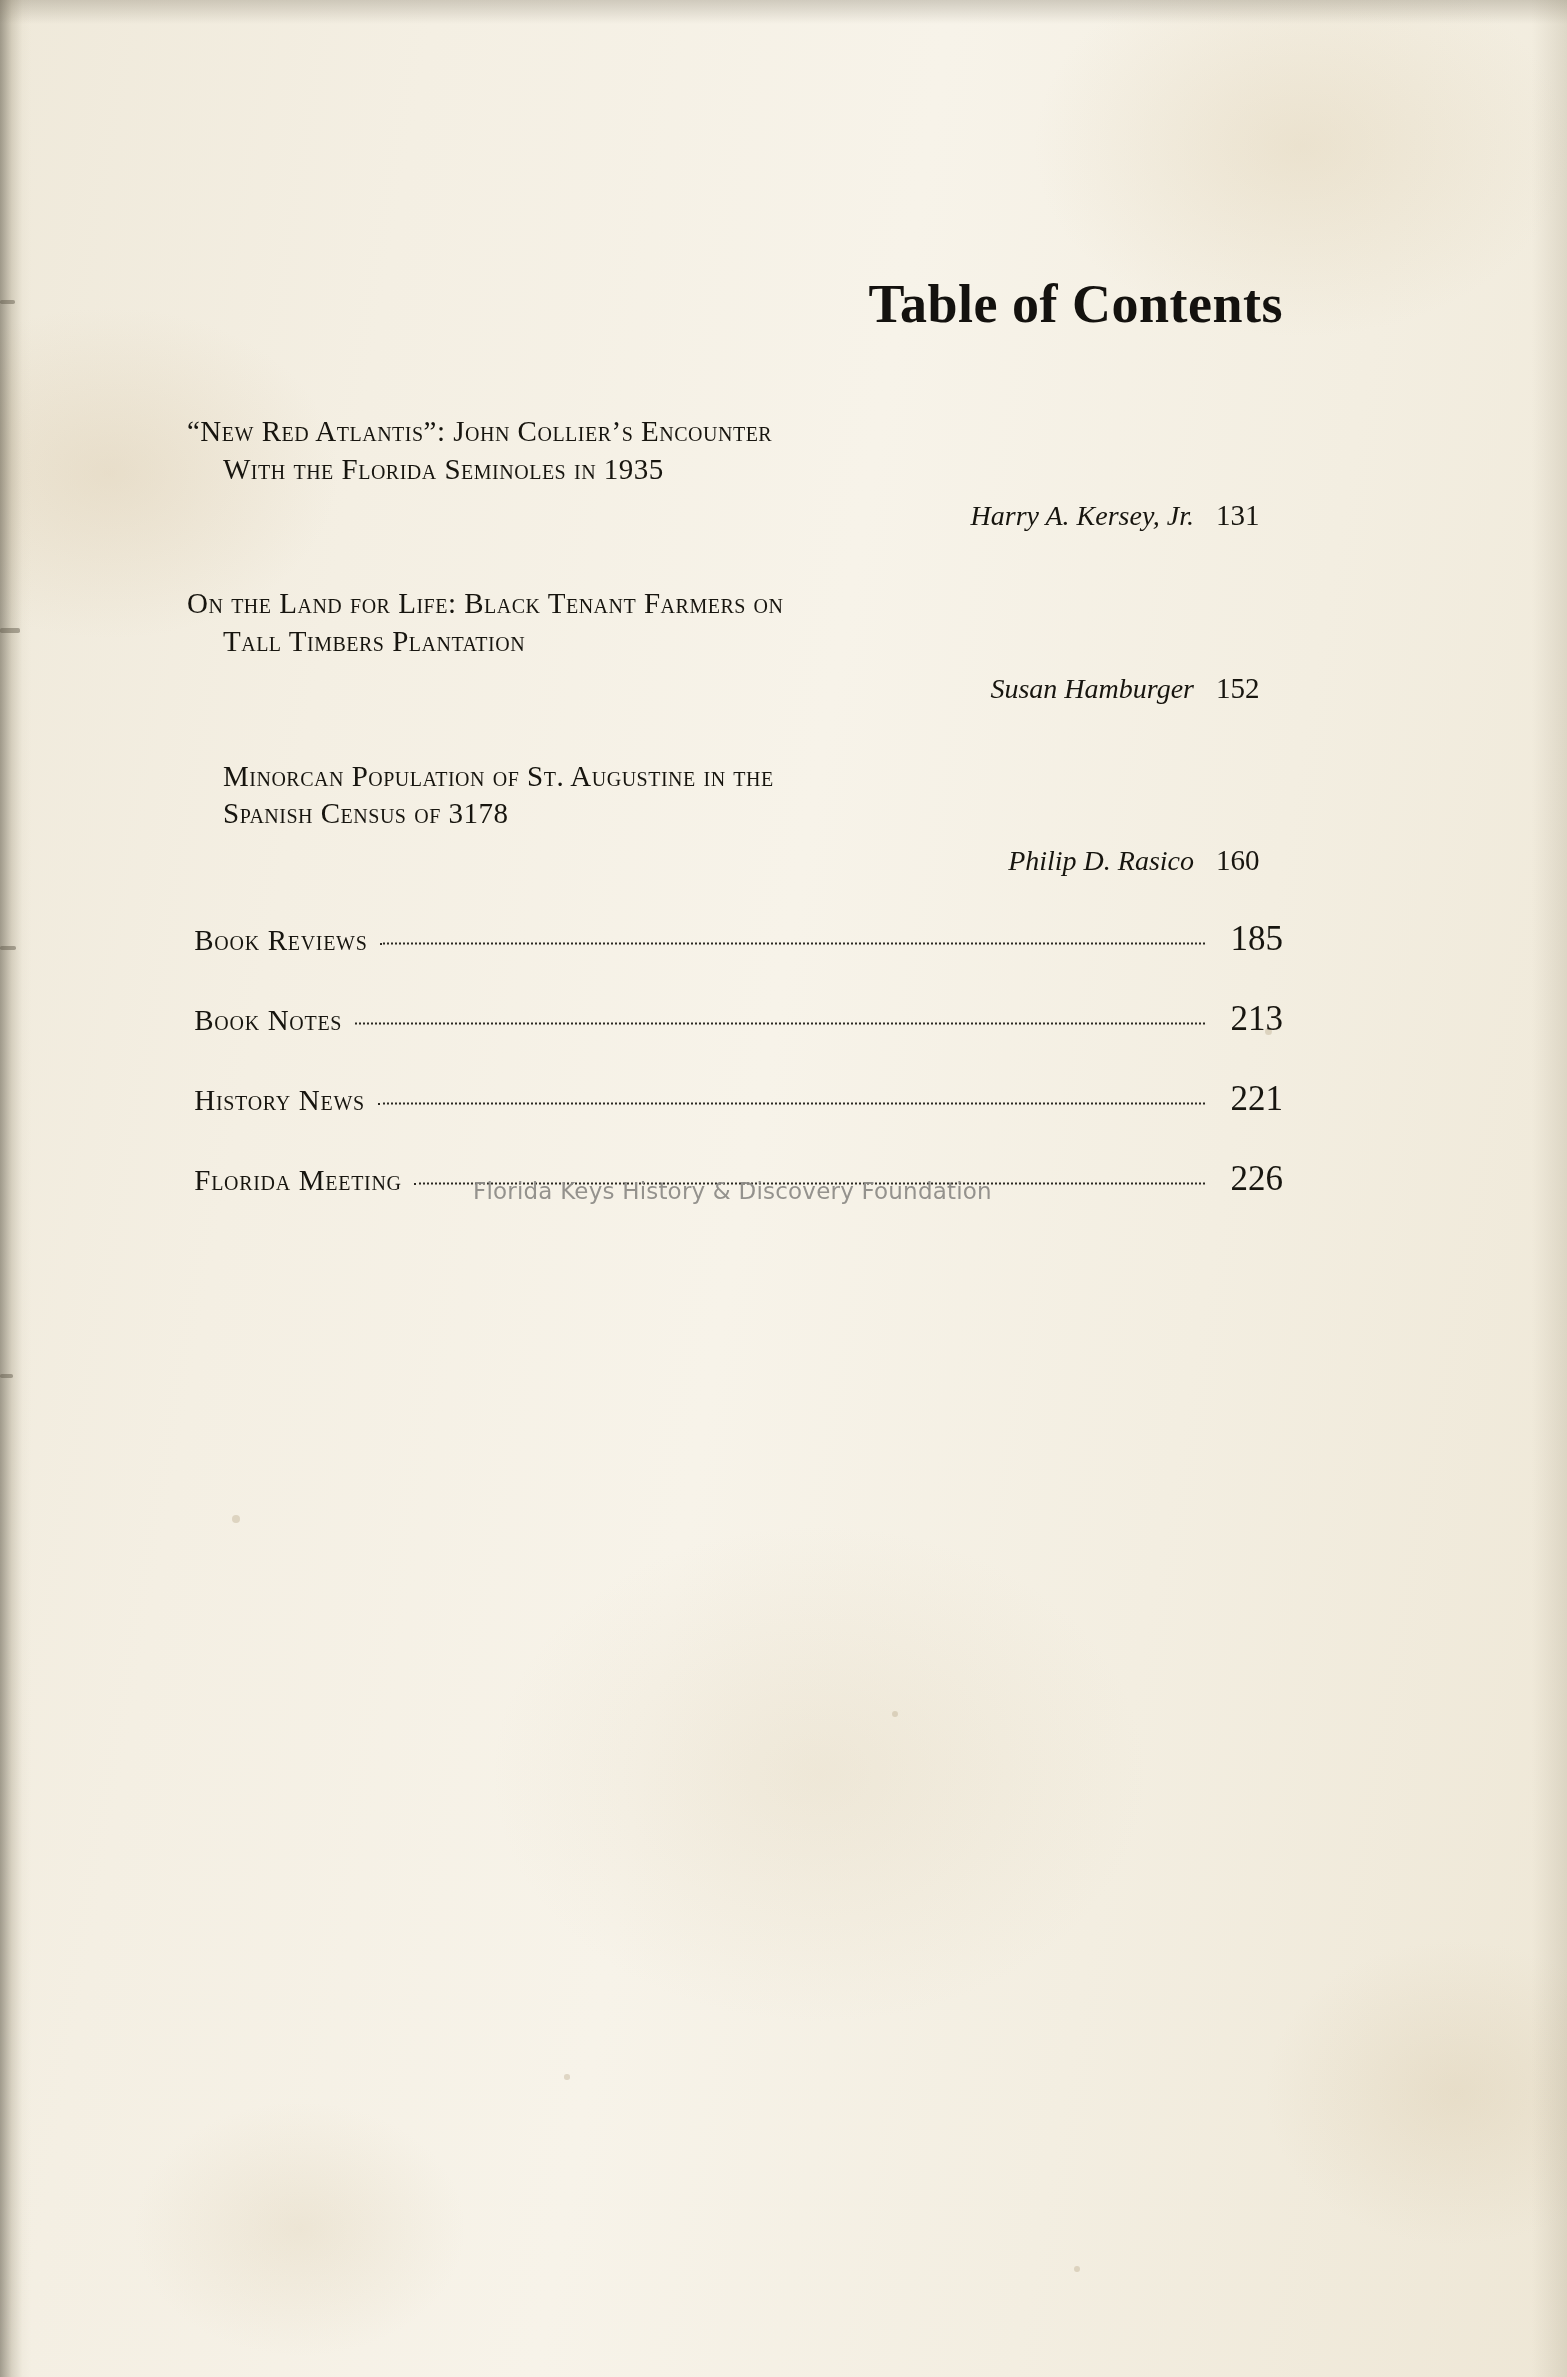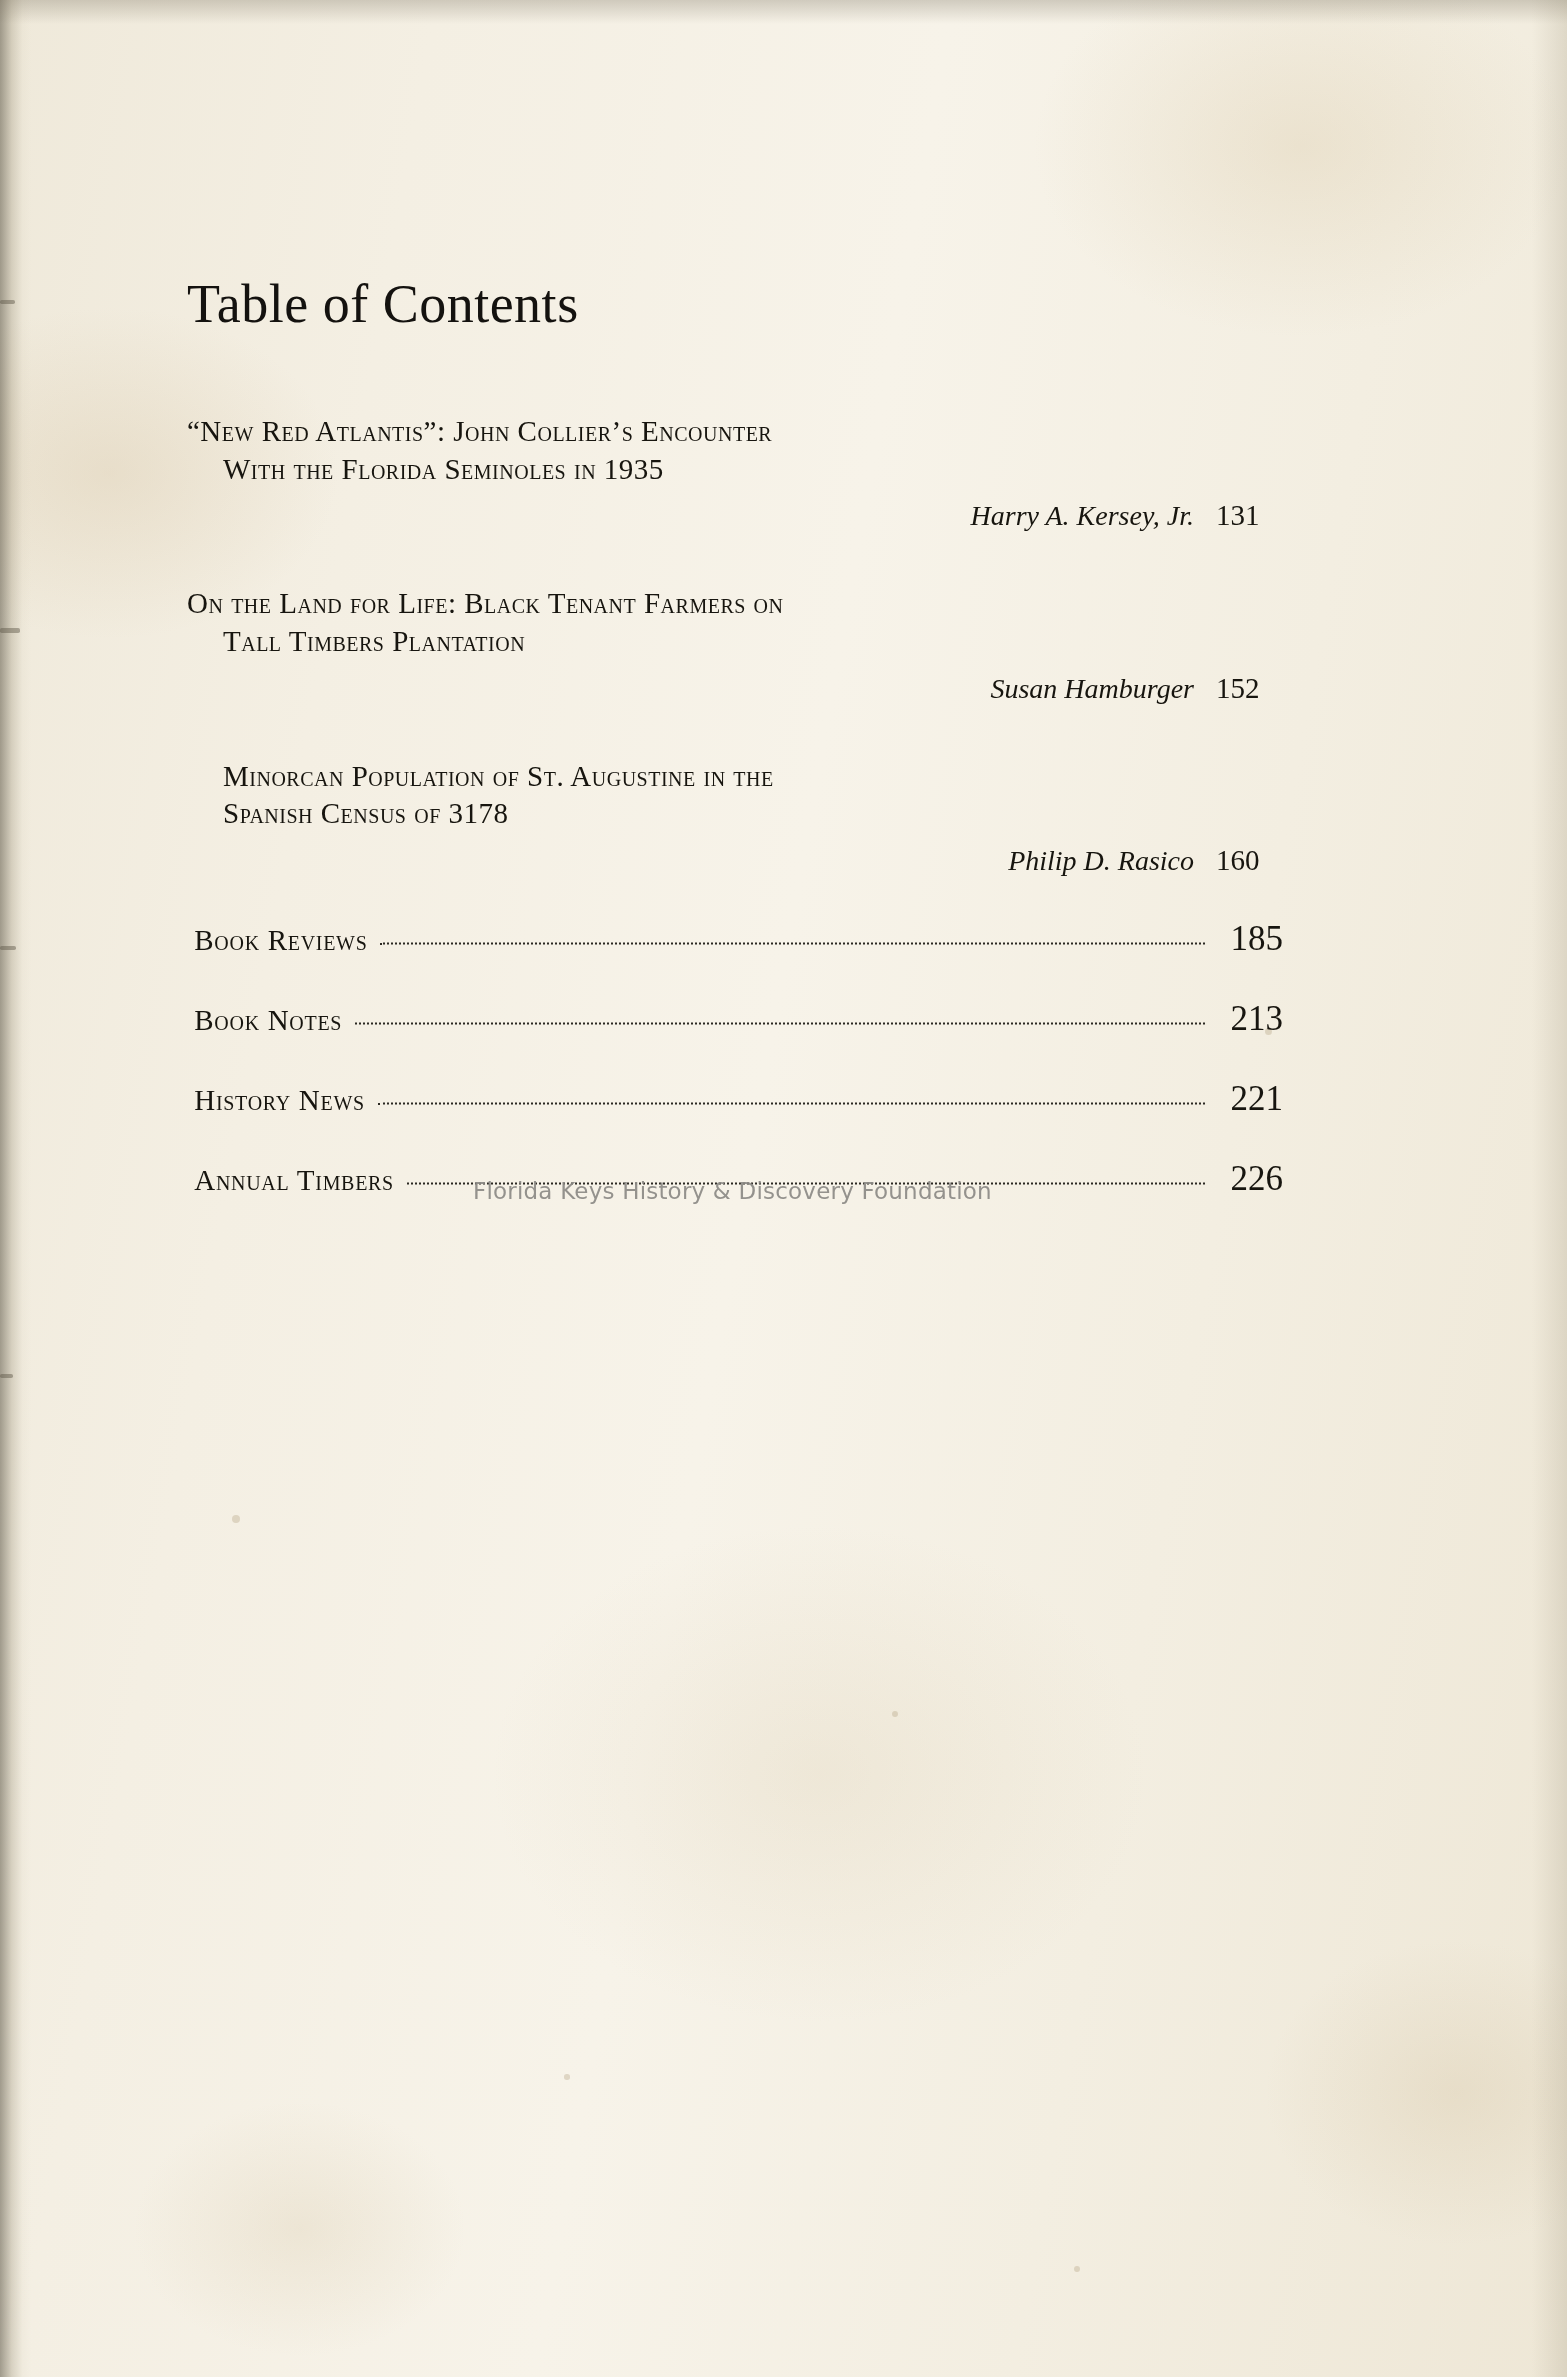--- a/index.html
+++ b/index.html
@@ -57,24 +57,24 @@
 
   .content {
     position: absolute;
     left: 187px;
     top: 273px;
     width: 1096px;
   }
 
   h1.toc-title {
     font-family: "Liberation Serif", serif;
-    font-weight: 400;
+    font-weight: 700;
     font-size: 54px;
     letter-spacing: 0.5px;
-    text-align: left;
+    text-align: right;
     margin: 0 0 78px 0;
     color: #14120f;
   }
 
   .entry {
     margin-bottom: 42px;
   }
   .entry .title-line {
     font-variant: small-caps;
     font-size: 29px;
@@ -208,21 +208,21 @@
       <span class="pageno">213</span>
     </div>
 
     <div class="simple-row">
       <span class="label">History News</span>
       <span class="leader"></span>
       <span class="pageno">221</span>
     </div>
 
     <div class="simple-row" style="margin-top:9px;">
-      <span class="label">Annual Timbers</span>
+      <span class="label">Florida Meeting</span>
       <span class="leader"></span>
       <span class="pageno">226</span>
     </div>
 
   </div>
 
   <div class="watermark">Florida Keys History &amp; Discovery Foundation</div>
 
 </div>
 

